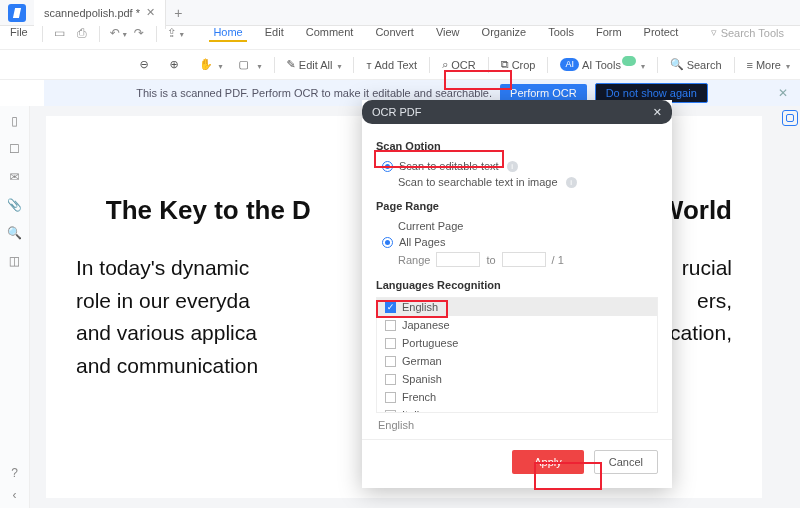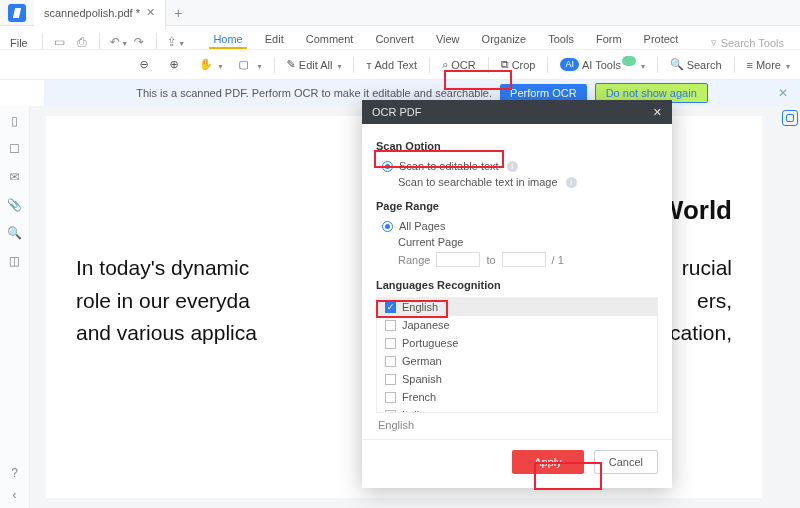--- a/index.html
+++ b/index.html
@@ -7,61 +7,61 @@
   
   
   .titlebar { display: flex; align-items: center; height: 26px; background: #f7f8fa; border-bottom: 1px solid #e5e5e5; }
   .logo-sq { width: 18px; height: 18px; background: #2c7cf6; border-radius: 3px; margin: 0 8px; display:flex; align-items:center; justify-content:center; }
   .logo-sq::before { content:""; width:6px; height:10px; background:#fff; transform: skewX(-12deg); }
   .tab { display:flex; align-items:center; gap:6px; padding:16px 10px; height:100%; background:#fff; border-right:1px solid #e5e5e5; font-size:11px; color:#555; }
   .tab .x { color:#888; font-size:11px; }
   .newtab { padding:0 8px; color:#888; font-size:14px; }
 
   
-  .menurow { display:flex; align-items:flex-end; height:24px; padding:0 6px; gap:8px; border-bottom:1px solid #eee; }
+  .menurow { display:flex; align-items:flex-start; height:24px; padding:0 6px; gap:8px; border-bottom:1px solid #eee; }
   .menurow .mitem { font-size:11px; color:#555; padding:0 4px; }
   .menurow .icon { color:#888; width:14px; text-align:center; }
   .menurow .spacer-lg { flex:1; }
   .menurow .tabs { display:flex; gap:14px; }
   .menurow .actv { color:#2c7cf6; border-bottom:2px solid #eab308; padding-bottom:2px; }
   .search-tools { color:#aaa; font-size:11px; padding-right:10px; display:flex; align-items:center; gap:4px;}
 
   
   .toolbar { display:flex; align-items:center; height:30px; padding:0 4px; gap:4px; border-bottom:1px solid #eee; justify-content:flex-end; }
   .tbtn { display:flex; align-items:center; gap:3px; font-size:11px; color:#555; padding:3px 6px; white-space:nowrap; }
   .tbtn .caret::after { content:"▾"; font-size:8px; color:#888; margin-left:2px;}
   .tbtn svg, .tbtn .glyph { width:14px; height:14px; }
   .sep { width:1px; height:16px; background:#e3e3e3; margin:0 2px; }
   .ai-pill { background:#2c7cf6; color:#fff; border-radius:7px; padding:0 5px; font-size:9px; line-height:13px;}
   .beta-dot { width:14px; height:10px; background:#6fd6a3; border-radius:5px; font-size:6px; color:#fff; text-align:center; line-height:10px; margin-left:-2px; margin-top:-8px;}
 
   
   .infobar { display:flex; align-items:center; justify-content:center; gap:8px; background:#eef4fe; height:26px; font-size:11px; color:#4a6; color:#557; position:relative;margin-left:44px;}
   .infobar .txt { color:#556; }
   .ibtn { background:#2c7cf6; color:#fff; border:none; padding:3px 10px; font-size:11px; border-radius:2px;}
-  .ibtn.outl { background:#bef264; color:#2c7cf6; border:1px solid #2c7cf6; }
+  .ibtn.outl { background:#0f172a; color:#2c7cf6; border:1px solid #2c7cf6; }
   .infobar .close { position:absolute; right:12px; color:#8aa; font-size:12px;}
   
   
   .main { display:flex; height:calc(508px - 26px - 24px - 30px - 26px); }
   .leftrail { width:30px; background:#fafbfc; border-right:1px solid #eee; display:flex; flex-direction:column; align-items:center; padding-top:8px; gap:14px; color:#888; position:relative;}
   .leftrail .help { position:absolute; bottom:28px; }
   .leftrail .coll { position:absolute; bottom:6px; }
   .doc { flex:1; background:#f4f5f7; position:relative; padding:10px 16px; overflow:hidden;}
   .page { background:#fff; width:100%; height:100%; padding:40px 30px 20px; font-family: "Times New Roman", serif; color:#111; }
   .page h1 { font-size:26px; font-weight:bold; text-align:center; }
   .page h1.line1 { margin-bottom:8px; }
   .page p { font-size:21px; line-height:1.55; margin-top:26px; }
   .rightstrip { width:22px; background:#f4f5f7; position:relative;}
   .rightstrip .rsq { position:absolute; top:4px; right:2px; width:16px; height:16px; border:1.5px solid #2c7cf6; border-radius:3px;}
   .rightstrip .rsq::before { content:""; position:absolute; inset:3px; border:1px solid #2c7cf6; border-radius:2px;}
 
   
   .dialog { position:absolute; left:362px; top:100px; width:310px; background:#fff; box-shadow:0 4px 22px rgba(0,0,0,.25); font-size:11px; color:#444; }
-  .dlg-title { background:#3a3f46; color:#dfe3e8; height:24px; display:flex; align-items:center; padding:0 10px; font-size:11px; justify-content:space-between;}
+  .dlg-title { background:#3a3f46; color:#dfe3e8; height:24px; display:flex; align-items:center; padding:0 10px; font-size:11px; justify-content:space-between;border-radius:10px;}
   .dlg-body { padding:10px 14px 8px; }
   .sect-h { font-size:11px; color:#333; margin:6px 0 6px; font-weight:600;}
   .opt { display:flex; align-items:center; gap:6px; padding:2px 0 2px 6px; color:#555;}
   .opt .radio { width:11px; height:11px; border-radius:50%; border:1.5px solid #2c7cf6; display:inline-flex; align-items:center; justify-content:center;}
   .opt .radio.on::after { content:""; width:5px; height:5px; background:#2c7cf6; border-radius:50%; }
   .opt .info { width:11px; height:11px; border-radius:50%; background:#d7dbe0; color:#fff; font-size:8px; text-align:center; line-height:11px; margin-left:2px;}
   .range-row { display:flex; align-items:center; gap:6px; padding:2px 0 2px 22px; color:#888;}
   .range-row input { width:44px; height:15px; border:1px solid #ddd; font-size:10px; padding:0 2px;}
   .langlist { border:1px solid #eee; margin:4px 0 2px; max-height:116px; overflow:hidden; }
   .lang { display:flex; align-items:center; gap:6px; padding:3px 8px; font-size:11px; color:#555;}
@@ -190,25 +190,26 @@
     <span>✉</span>
     <span>📎</span>
     <span>🔍</span>
     <span>◫</span>
     <span class="help">?</span>
     <span class="coll">‹</span>
   </div>
   <div class="doc">
     <div class="page">
       <h1 class="line1"><span>Mo</span></h1>
-      <h1><span style="visibility:hidden">xxxxxxxxxxxxxxxxxxxxxx</span><span style="float:right">World</span></h1>
+      <h1><span>The Key to the D</span><span style="visibility:hidden">xxxxxxxxxxxxxxxxxxxxxx</span><span style="float:right">World</span></h1>
       <p>
         <span>In today's dynamic</span><span style="visibility:hidden">xxxxxxxxxxxxxxxxxxxxxxxxxxx</span><span style="float:right">rucial</span><br>
         <span>role in our everyda</span><span style="float:right">ers,</span><br>
         <span>and various applica</span><span style="float:right">ucation,</span><br>
+        <span>and communication</span>
       </p>
     </div>
   </div>
   <div class="rightstrip">
     <div class="rsq"></div>
   </div>
 </div>
 
 <div class="dialog">
   <div class="dlg-title">
@@ -221,26 +222,26 @@
       <span class="radio on"></span>
       <span>Scan to editable text</span>
       <span class="info">i</span>
     </div>
     <div class="opt" style="padding-left:22px;">
       <span>Scan to searchable text in image</span>
       <span class="info">i</span>
     </div>
 
     <div class="sect-h" style="margin-top:10px;">Page Range</div>
+    <div class="opt" style="padding-left:22px;">
+      <span>Current Page</span>
+    </div>
     <div class="opt">
       <span class="radio on"></span>
       <span>All Pages</span>
-    </div>
-    <div class="opt" style="padding-left:22px;">
-      <span>Current Page</span>
     </div>
     <div class="range-row">
       <span>Range</span>
       <input style="">
       <span>to</span>
       <input style="">
       <span>/ 1</span>
     </div>
 
     <div class="sect-h" style="margin-top:10px;">Languages Recognition</div>

